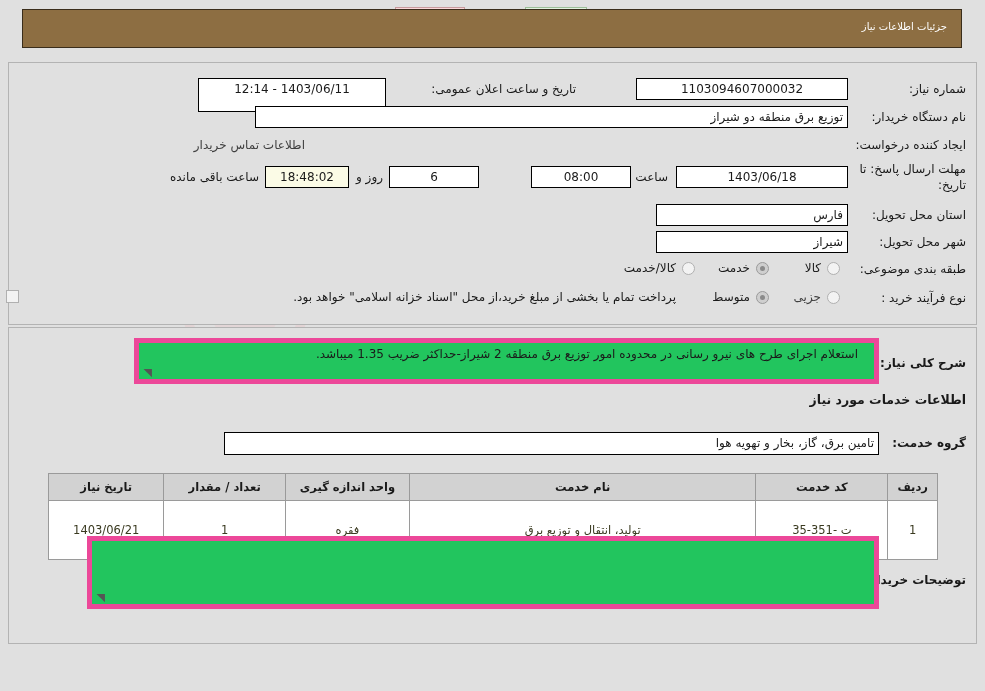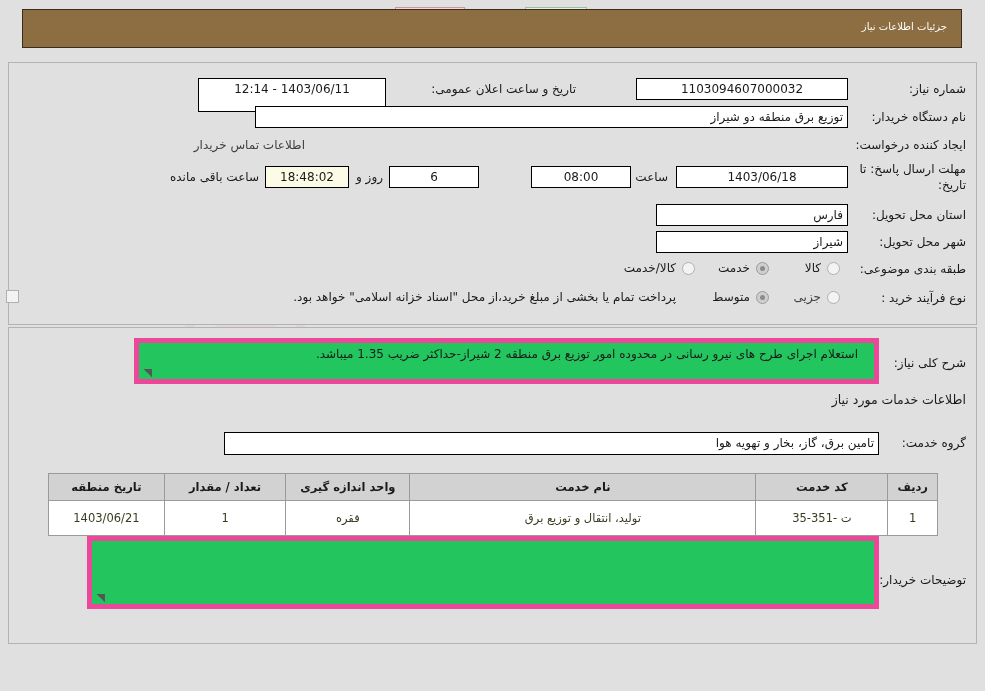--- a/index.html
+++ b/index.html
@@ -49,21 +49,21 @@
   }
   #panel-top{left:8px;top:62px;width:969px;height:263px;}
   #panel-mid{left:8px;top:327px;width:969px;height:317px;}
   #panel-btn{left:8px;top:646px;width:969px;height:40px;border:none;background:transparent;}
 
   
   .lbl{
     position:absolute;text-align:right;white-space:nowrap;
     font-size:12px;color:#1a1a1a;
   }
-  .lbl.b{font-weight:normal;}
+  .lbl.b{font-weight:bold;}
   .lnk{color:#404040;}
 
   
   .box{
     position:absolute;background:#ffffff;
     border:1px solid #000000;box-sizing:border-box;
     font-size:12px;color:#1a1a1a;
     padding:2px 4px 0 4px;line-height:17px;
     white-space:nowrap;overflow:hidden;
   }
@@ -98,21 +98,21 @@
     position:absolute;border-collapse:collapse;
     font-size:11.5px;background:#fff;
   }
   table.grid th{
     background:#d2d2d2;border:1px solid #9a9a9a;
     font-weight:bold;color:#1a1a1a;
     height:26px;padding:0 4px;text-align:center;white-space:nowrap;
   }
   table.grid td{
     background:#ffffff;border:1px solid #9a9a9a;
-    height:26px;padding:4px 4px;text-align:center;color:#3a3a20;
+    height:26px;padding:16px 4px;text-align:center;color:#3a3a20;
     white-space:nowrap;
   }
 
   
   .btn{
     position:absolute;box-sizing:border-box;
     border:1px solid #8a8a8a;font-size:12px;
     text-align:center;line-height:20px;height:22px;
     cursor:pointer;color:#1a1a1a;
   }
@@ -196,21 +196,21 @@
   <div class="box r" style="right:97px;top:104px;width:655px;height:23px;">تامین برق، گاز، بخار و تهویه هوا</div>
 
   <table class="grid" style="right:38px;top:145px;width:890px;">
     <thead>
       <tr>
         <th style="width:42px;">ردیف</th>
         <th style="width:132px;">کد خدمت</th>
         <th style="width:368px;">نام خدمت</th>
         <th style="width:118px;">واحد اندازه گیری</th>
         <th style="width:118px;">تعداد / مقدار</th>
-        <th style="width:112px;">تاریخ منطقه</th>
+        <th style="width:112px;">تاریخ نیاز</th>
       </tr>
     </thead>
     <tbody>
       <tr>
         <td>1</td>
         <td>ت -351-35</td>
         <td>تولید، انتقال و توزیع برق</td>
         <td>فقره</td>
         <td>1</td>
         <td>1403/06/21</td>

